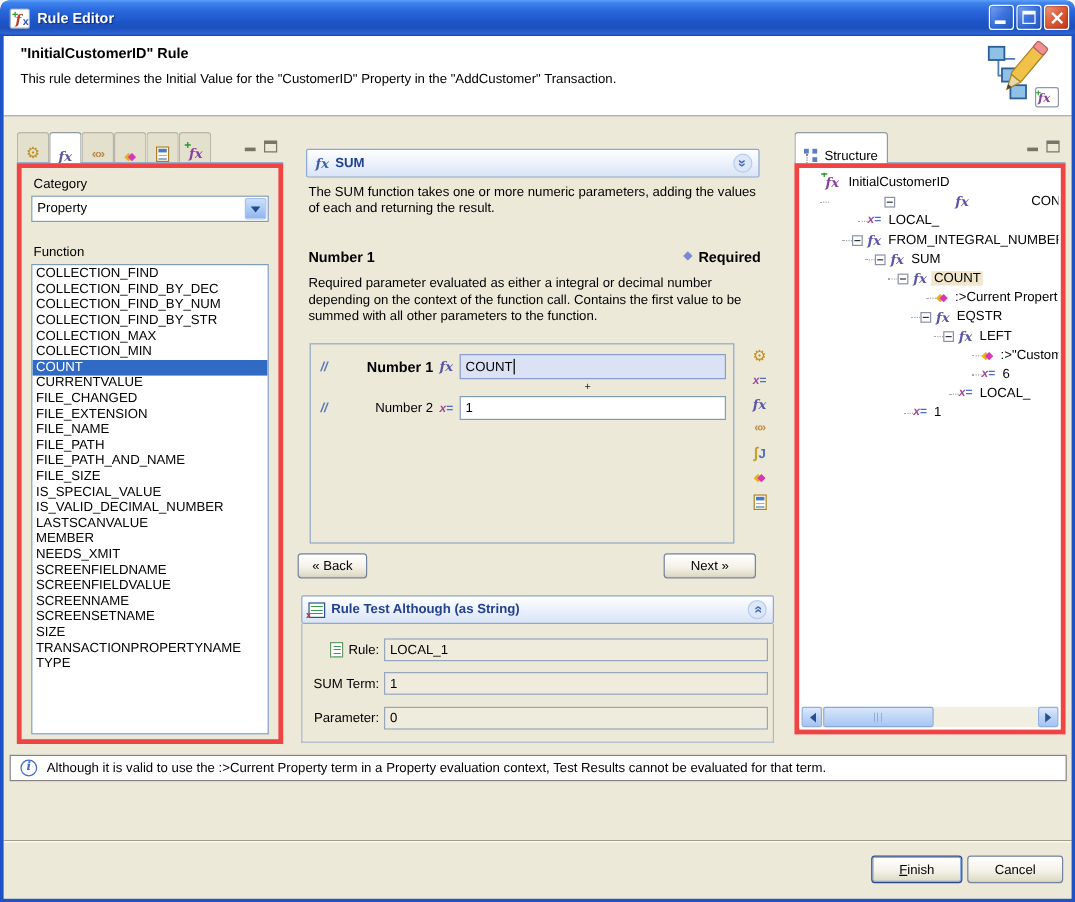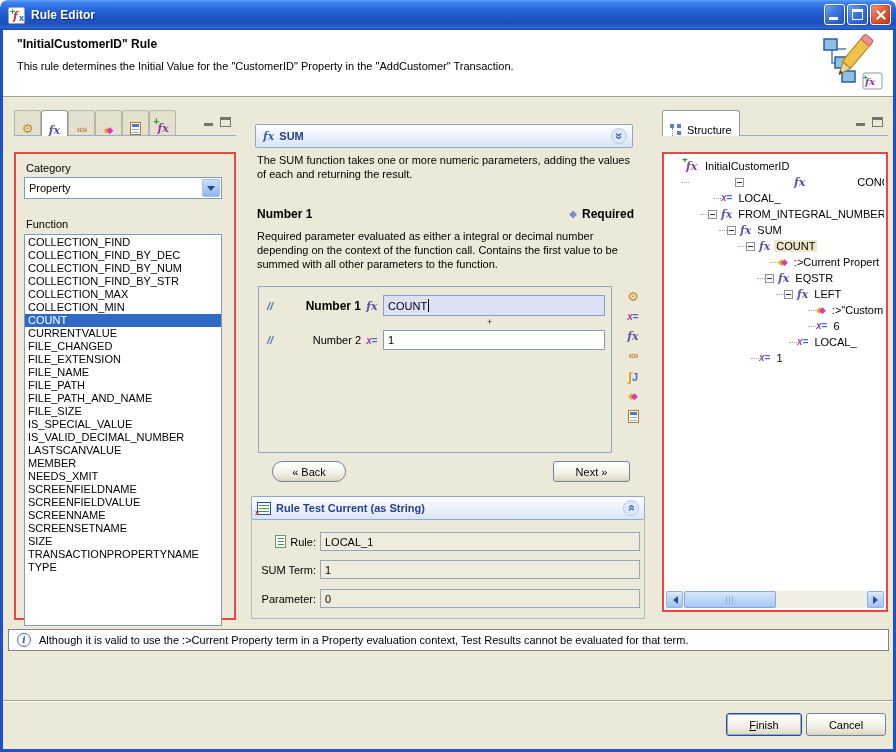--- a/index.html
+++ b/index.html
@@ -38,21 +38,21 @@
   .tabstrip{position:absolute;left:0;top:0;right:0;height:26px;display:flex;align-items:flex-end;
     border-bottom:1px solid #98AECB;}
   .tab{height:25px;display:flex;align-items:flex-end;justify-content:center;gap:4px;
     border:1px solid #B9B5A8;border-bottom:none;border-radius:3px 3px 0 0;background:#E4E0CE;padding:0 7px;margin-top:30px;}
   .tab.active{background:#fff;border-color:#919B9C;height:26px;margin-bottom:-1px;}
   .itab{width:27px;padding:0;}
   .mini-btns{margin-left:auto;display:flex;gap:5px;align-items:center;margin-bottom:7px;margin-right:4px;}
   .mini-btn{width:12px;height:11px;position:relative;}
   .mini-min::before{content:"";position:absolute;left:1px;right:2px;top:6px;border-top:3px solid #77756A;}
   .mini-max::before{content:"";position:absolute;inset:0 1px 1px 0;border:1px solid #77756A;border-top:3px solid #77756A;}
-  .panel-body{position:absolute;left:0;top:26px;right:0;bottom:0;border:2px solid #ef4444;background:#ECE9D8;margin-top:16px;}
+  .panel-body{position:absolute;left:0;top:26px;right:0;bottom:0;border:4px solid #ef4444;background:#ECE9D8;}
   
   #left-panel{left:14px;top:110px;width:222px;height:510px;}
   .cat-label{position:absolute;left:10px;top:8px;}
   .combo{position:absolute;left:8px;top:23px;width:198px;height:22px;background:#fff;
     border:1px solid #7F9DB9;display:flex;align-items:center;}
   .combo-text{flex:1;padding-left:4px;}
   .combo-btn{width:18px;height:18px;margin:1px;border-radius:2px;border:1px solid #A8C0E8;
     background:linear-gradient(180deg,#CCE0FA,#ADCBF5 50%,#8FB4EE);display:flex;align-items:center;justify-content:center;}
   .combo-arrow{width:0;height:0;border:4px solid transparent;border-top:5px solid #1F4A8C;margin-top:4px;}
   .fn-label{position:absolute;left:10px;top:64px;}
@@ -85,21 +85,21 @@
   .f-input{flex:1;height:20px;background:#fff;border:1px solid #7F9DB9;
     display:flex;align-items:center;padding-left:4px;}
   .f-input.hl{background:#DCE2F6;border-color:#889CCE;height:21px;}
   .caret{display:inline-block;width:1px;height:13px;background:#000;margin-left:1px;}
   .plus-marker{position:absolute;left:228px;top:30px;font-size:9px;color:#222;z-index:7;}
   .icon-strip{position:absolute;left:622px;top:290px;width:22px;display:flex;flex-direction:column;
     gap:9px;align-items:center;z-index:6;}
   .xp-btn{position:absolute;height:21px;border:1px solid #7283A0;border-radius:3px;
     background:linear-gradient(180deg,#FFFFFF 0%,#F4F2E8 55%,#E2DECB 90%,#D5D0BB 100%);
     display:flex;align-items:center;justify-content:center;font-size:11px;z-index:6;}
-  #back-btn{left:272px;top:461px;width:74px;border-radius:10px;}
+  #back-btn{left:248px;top:461px;width:58px;}
   #next-btn{left:553px;top:461px;width:77px;}
   
   #tr-header{left:251px;top:496px;width:394px;}
   .tr-body{position:absolute;left:251px;top:520px;width:394px;height:99px;
     border:1px solid #A9B8CE;border-top:none;z-index:6;}
   .tr-row{position:absolute;left:8px;right:4px;height:19px;display:flex;align-items:center;}
   .tr-label-col{width:56px;display:flex;align-items:center;justify-content:flex-end;gap:4px;}
   .tr-input{flex:1;margin-left:4px;height:19px;background:#EFECDD;border:1px solid #96A6BC;
     display:flex;align-items:center;padding-left:4px;}
   
@@ -342,21 +342,21 @@
     <span class="ic ic-scrollj"></span>
     <span class="ic ic-diamonds"></span>
     <span class="ic ic-clip"></span>
   </div>
 
   <div class="xp-btn" id="back-btn">« Back</div>
   <div class="xp-btn" id="next-btn">Next »</div>
 
   <div class="sec-header" id="tr-header">
     <span class="ic ic-table"></span>
-    <span class="sec-title">Rule Test Current (as String)</span>
+    <span class="sec-title">Rule Test Although (as String)</span>
     <span class="chev-btn">
         <span class="chev up">»</span>
       </span>
   </div>
   <div class="tr-body">
     <div class="tr-row" style="top:12px;">
       <span class="tr-label-col">
         <span class="ic ic-list"></span>
         <span>Rule:</span>
       </span>

